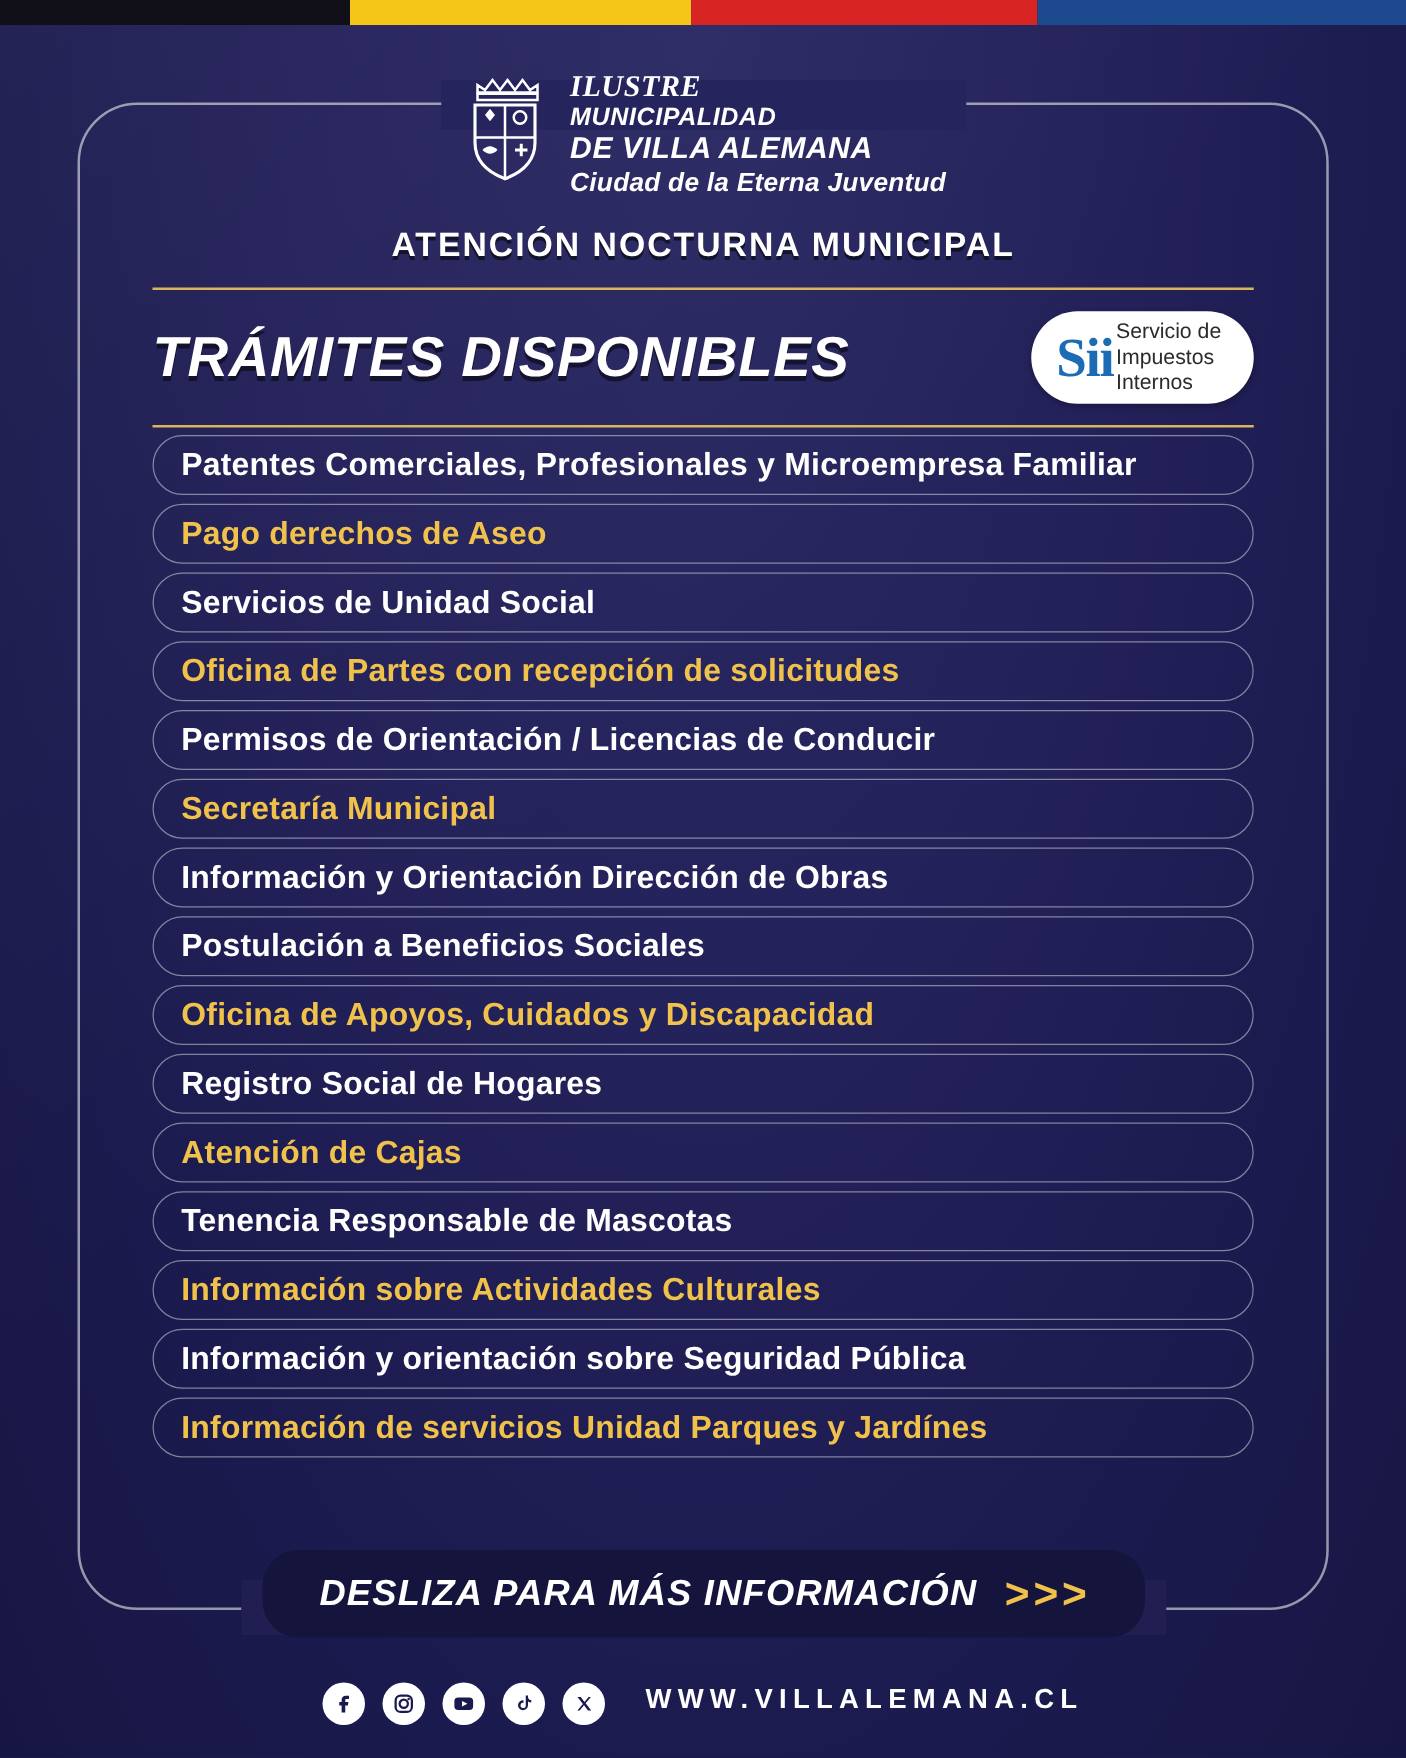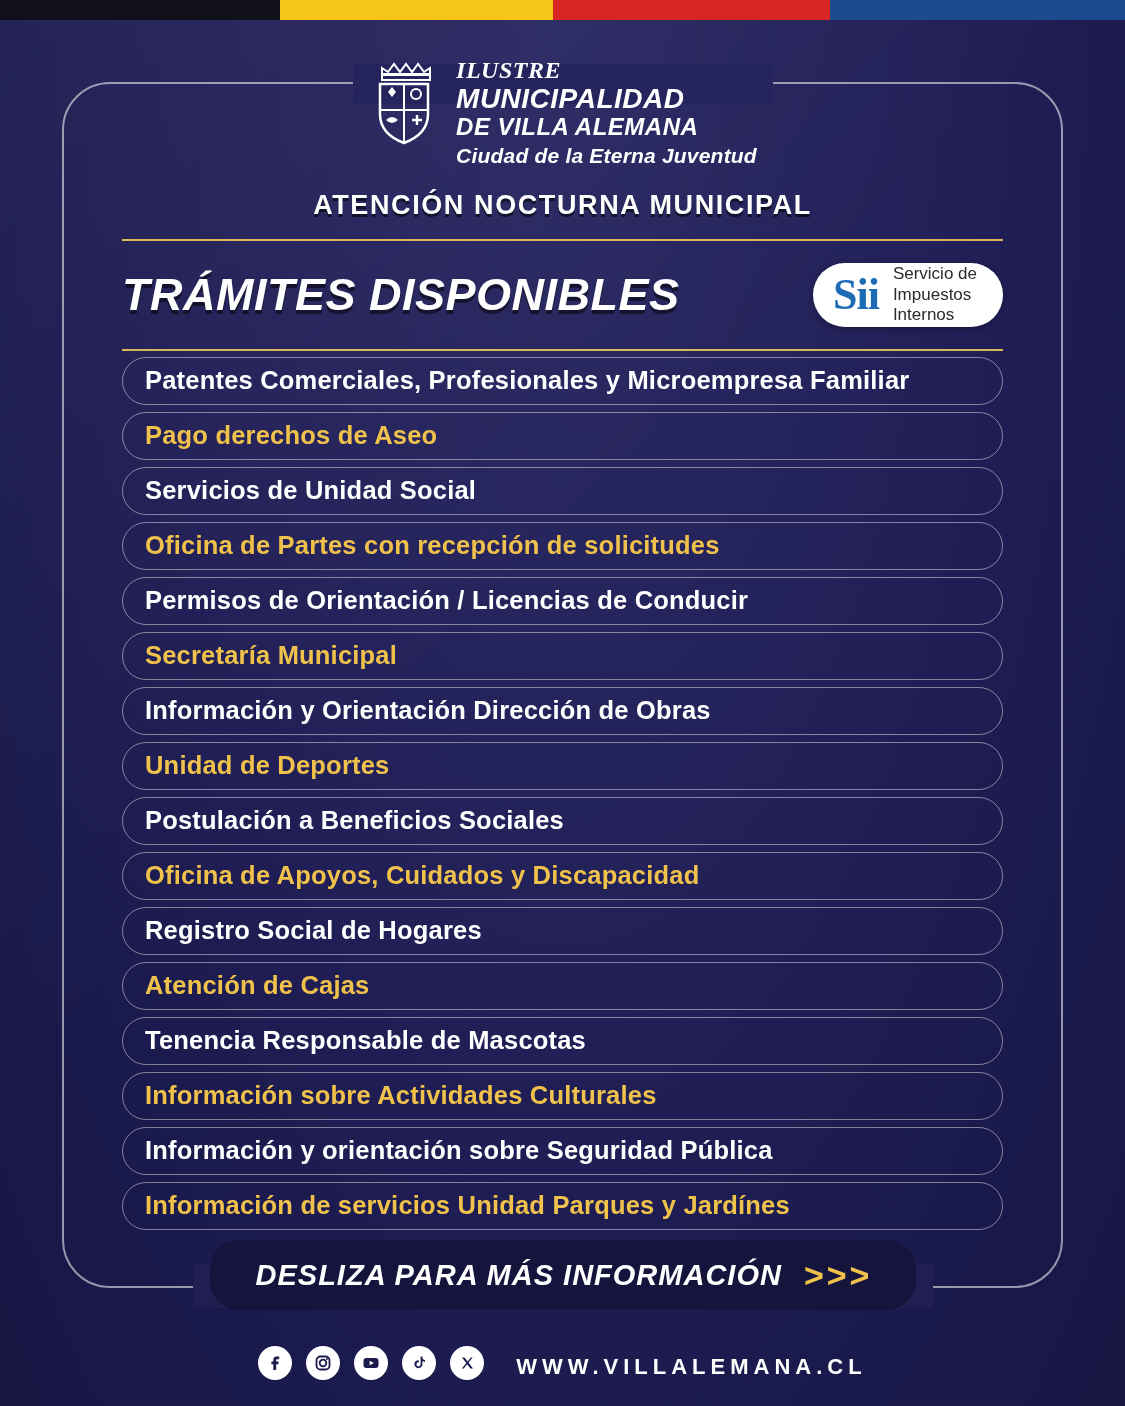--- a/index.html
+++ b/index.html
@@ -98,21 +98,21 @@
     line-height: 1.08;
   }
   .crest-text .l1,
   .crest-text .l2,
   .crest-text .l3 {
     font-weight: bold;
     font-style: italic;
     letter-spacing: 0.5px;
   }
   .crest-text .l1 { font-size: 24px; font-family: Liberation Serif, serif; }
-  .crest-text .l2 { font-size: 28px; }
+  .crest-text .l2 { font-size: 20px; }
   .crest-text .l3 { font-size: 24px; }
   .crest-text .l4 {
     font-size: 21px;
     font-style: italic;
     font-weight: bold;
     margin-top: 5px;
     letter-spacing: 0.2px;
   }
 
   
@@ -150,24 +150,23 @@
     font-size: 45px;
     font-weight: bold;
     font-style: italic;
     letter-spacing: 0.5px;
     text-shadow: 0 4px 0 rgba(0,0,0,0.5);
     white-space: nowrap;
   }
   .sii-badge {
     background: #ffffff;
     border-radius: 40px;
-    height: 64px;
-    display: flex;
-    align-items: center;
-    gap: 12px;
+    height: 74px;
+    display: flex;
+    align-items: center;
     padding: 0 26px 0 20px;
     box-shadow: 0 2px 6px rgba(0,0,0,0.3);
   }
   .sii-logo {
     font-size: 44px;
     font-weight: bold;
     color: #1b6bb5;
     font-family: "Liberation Serif", serif;
     letter-spacing: -1px;
     position: relative;
@@ -236,21 +235,21 @@
     font-weight: bold;
     line-height: 1;
   }
 
   
   .footer {
     position: absolute;
     bottom: 26px;
     left: 0; right: 0;
     display: flex;
-    align-items: flex-end;
+    align-items: flex-start;
     justify-content: center;
     gap: 14px;
     z-index: 5;
   }
   .social {
     width: 34px;
     height: 34px;
     border-radius: 50%;
     background: #ffffff;
     display: flex;
@@ -332,21 +331,20 @@
   <div class="rule" style="margin-top:0;"></div>
 
   <div class="list">
     <div class="item white">Patentes Comerciales, Profesionales y Microempresa Familiar</div>
     <div class="item yellow">Pago derechos de Aseo</div>
     <div class="item white">Servicios de Unidad Social</div>
     <div class="item yellow">Oficina de Partes con recepción de solicitudes</div>
     <div class="item white">Permisos de Orientación / Licencias de Conducir</div>
     <div class="item yellow">Secretaría Municipal</div>
     <div class="item white">Información y Orientación Dirección de Obras</div>
-    <div class="item yellow">Unidad de Deportes</div>
     <div class="item white">Postulación a Beneficios Sociales</div>
     <div class="item yellow">Oficina de Apoyos, Cuidados y Discapacidad</div>
     <div class="item white">Registro Social de Hogares</div>
     <div class="item yellow">Atención de Cajas</div>
     <div class="item white">Tenencia Responsable de Mascotas</div>
     <div class="item yellow"> Información sobre Actividades Culturales</div>
     <div class="item white">Información y orientación sobre Seguridad Pública</div>
     <div class="item yellow">Información de servicios Unidad Parques y Jardínes</div>
   </div>
 

